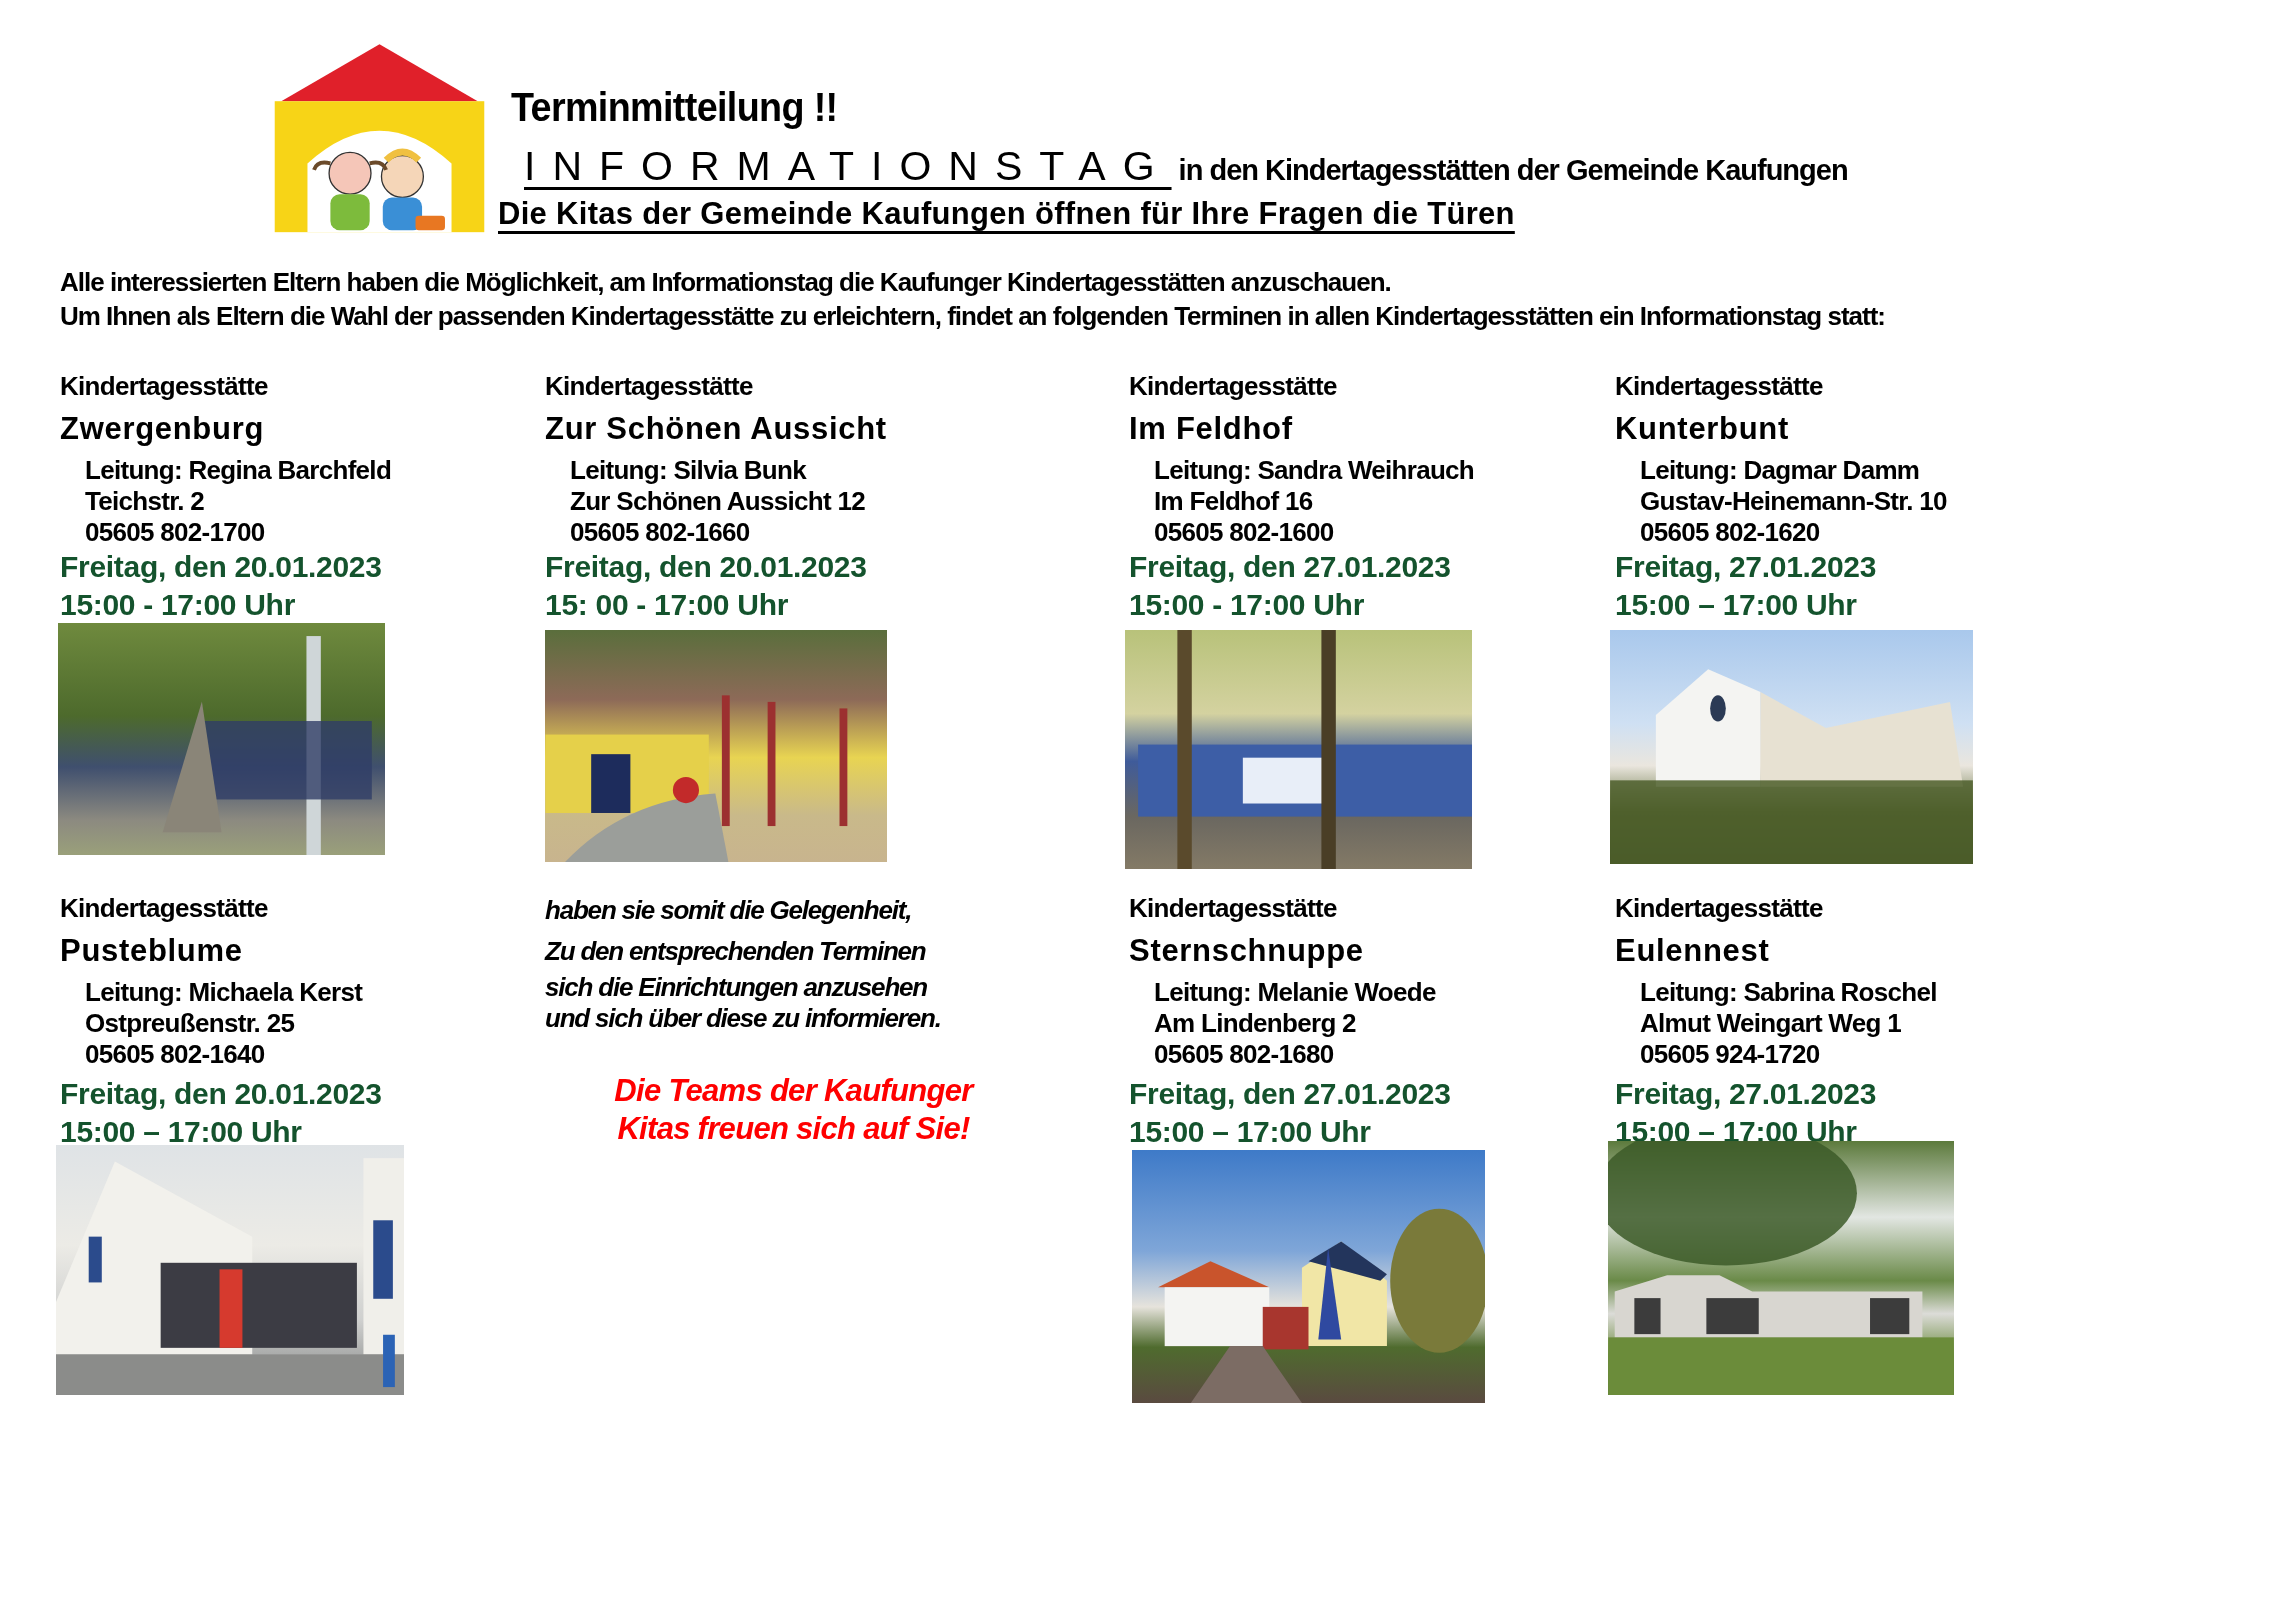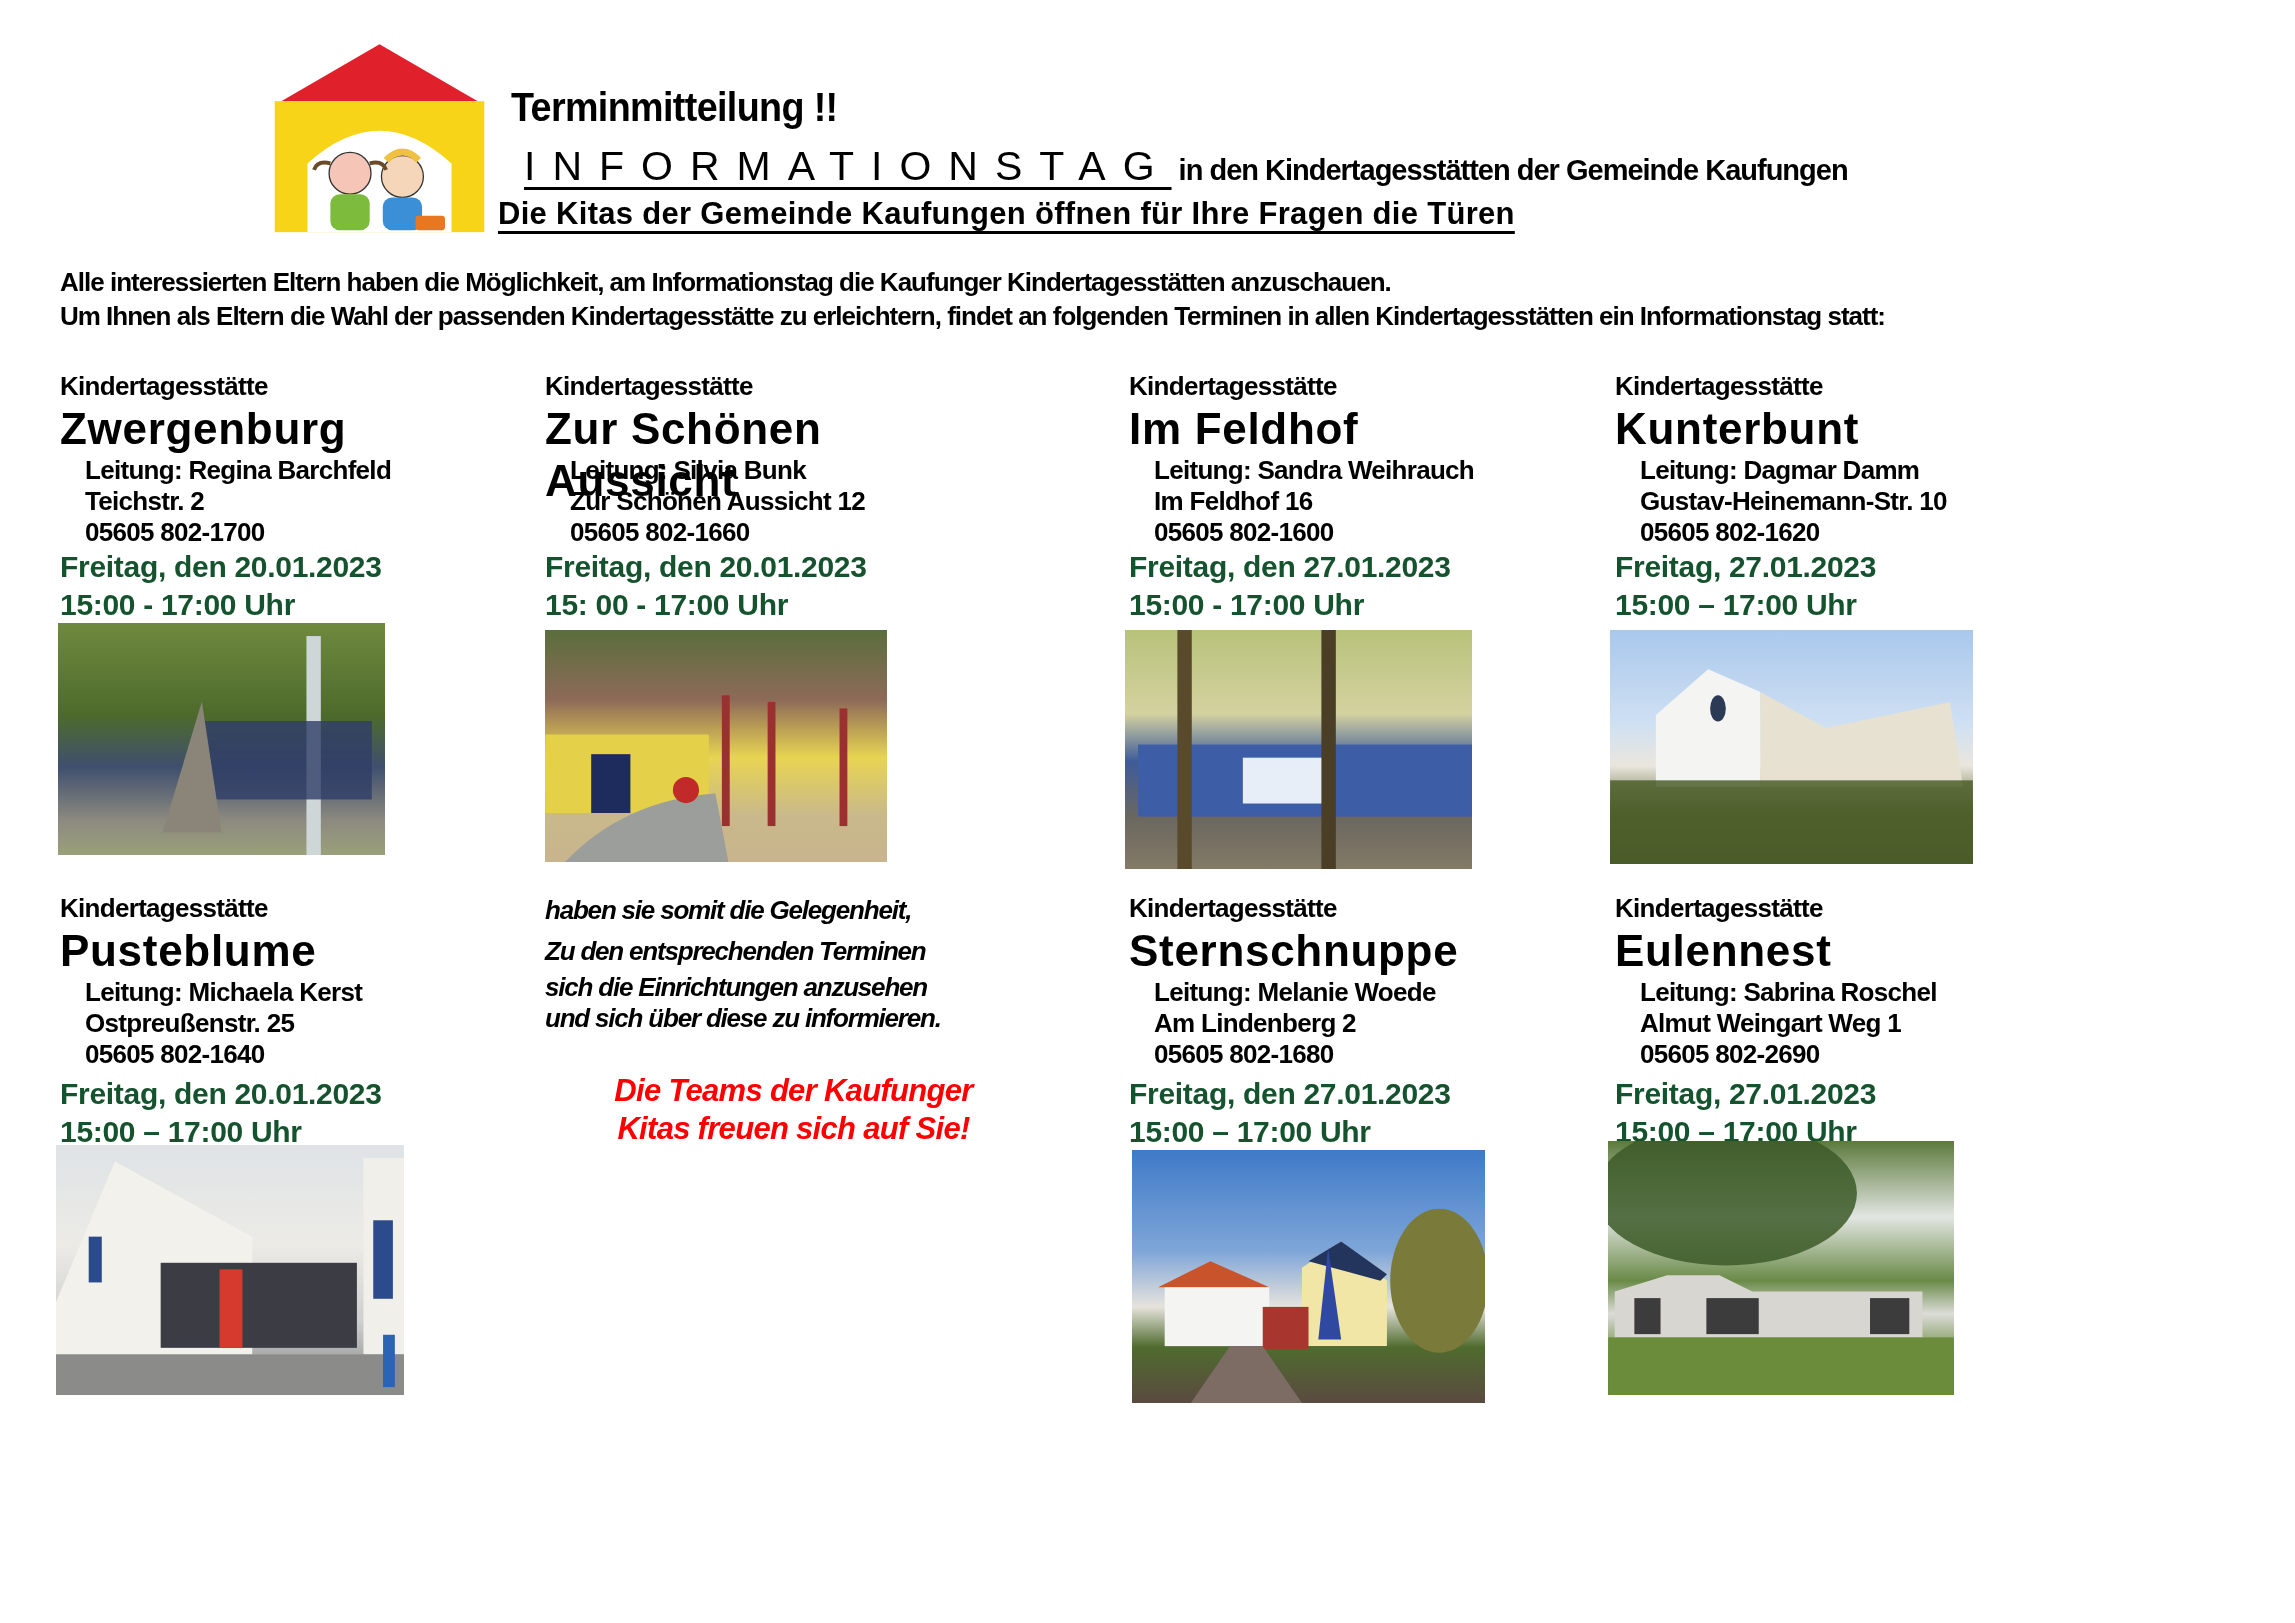--- a/index.html
+++ b/index.html
@@ -8,21 +8,21 @@
   .abs { position:absolute; }
   .logo { left:268px; top:39px; width:223px; height:203px; }
   .h1 { left:511px; top:84px; font-size:41px; font-weight:bold; letter-spacing:-0.7px; transform:scaleX(0.92); transform-origin:left; white-space:nowrap; }
   .h2 { left:524px; top:143px; white-space:nowrap; }
   .h2 .big { font-size:41px; letter-spacing:17px; text-decoration:underline; text-decoration-thickness:3.3px; text-underline-offset:6.5px; }
   .h2 .small { font-size:29px; font-weight:bold; letter-spacing:-1px; }
   .h3 { left:498px; top:196px; font-size:31px; font-weight:bold; text-decoration:underline; text-decoration-thickness:3.3px; text-underline-offset:6.5px; white-space:nowrap; letter-spacing:0.3px; }
   .intro { left:60px; top:265px; font-size:26px; font-weight:bold; line-height:34px; letter-spacing:-1px; white-space:nowrap; }
   .card { position:absolute; width:471px; }
   .card .lbl { font-size:26px; font-weight:bold; letter-spacing:-0.7px; height:33px; line-height:33px; }
-  .card .name { font-size:44px; font-weight:bold; height:52px; line-height:52px; letter-spacing:0.7px; }
+  .card .name { font-size:31px; font-weight:bold; height:52px; line-height:52px; letter-spacing:0.7px; }
   .card .line { font-size:26px; font-weight:bold; height:31px; line-height:31px; letter-spacing:-0.7px; white-space:nowrap;margin-left:25px; }
   .card .red { color:#14532d; font-size:30px; font-weight:bold; height:38px; line-height:38px; letter-spacing:-0.3px; white-space:nowrap; }
   .note { position:absolute; width:497px; font-style:italic; font-weight:bold; font-size:26px; letter-spacing:-1.2px; }
   .note .l { height:41px; line-height:41px; white-space:nowrap; }
   .note .r { color:#ff0000; font-size:31px; height:38px; line-height:38px; white-space:nowrap; letter-spacing:-0.7px;text-align:center; }
   .photo { position:absolute; overflow:hidden; }
 </style>
 </head>
 <body>
 
@@ -151,21 +151,21 @@
   <div class="line">Am Lindenberg 2</div>
   <div class="line">05605 802-1680</div>
   <div class="red" style="margin-top:5.2px;">Freitag, den 27.01.2023</div>
   <div class="red">15:00 – 17:00 Uhr</div>
 </div>
 <div class="card" style="left:1615px; top:892px;">
   <div class="lbl">Kindertagesstätte</div>
   <div class="name">Eulennest</div>
   <div class="line">Leitung: Sabrina Roschel</div>
   <div class="line">Almut Weingart Weg 1</div>
-  <div class="line">05605 802-2690</div>
+  <div class="line">05605 924-1720</div>
   <div class="red" style="margin-top:5.2px;">Freitag, 27.01.2023</div>
   <div class="red">15:00 – 17:00 Uhr</div>
 </div>
 
 <div class="photo" style="left:56px; top:1145px; width:348px; height:250px; background:linear-gradient(180deg,#dfe3e6 0%,#ecebe6 40%,#cfd0cf 70%,#7f8180 100%);">
   <svg width="348" height="250" viewBox="0 0 532 382">
     <polygon points="0,240 90,25 300,140 300,320 0,320" fill="#f2f1ec"></polygon>
     <rect x="50" y="140" width="20" height="70" fill="#2b4b8c"></rect>
     <rect x="160" y="180" width="300" height="130" fill="#3c3c44"></rect>
     <rect x="250" y="190" width="35" height="120" fill="#d63a2e"></rect>

